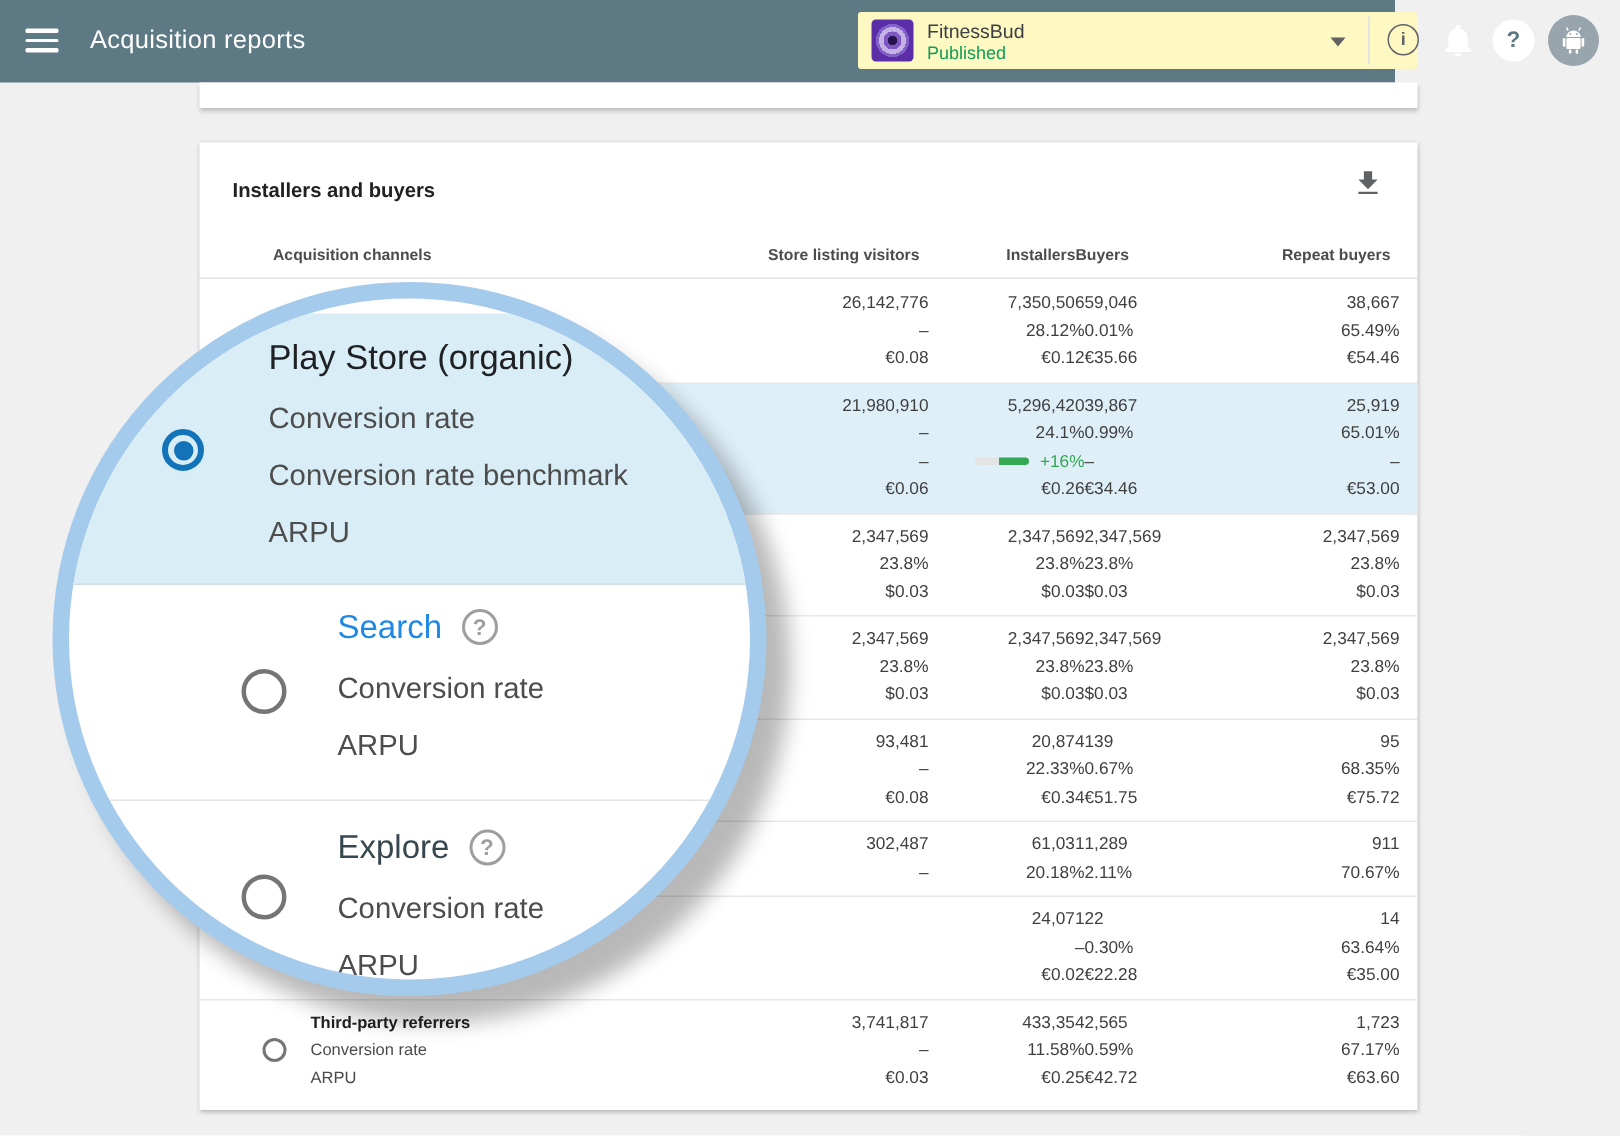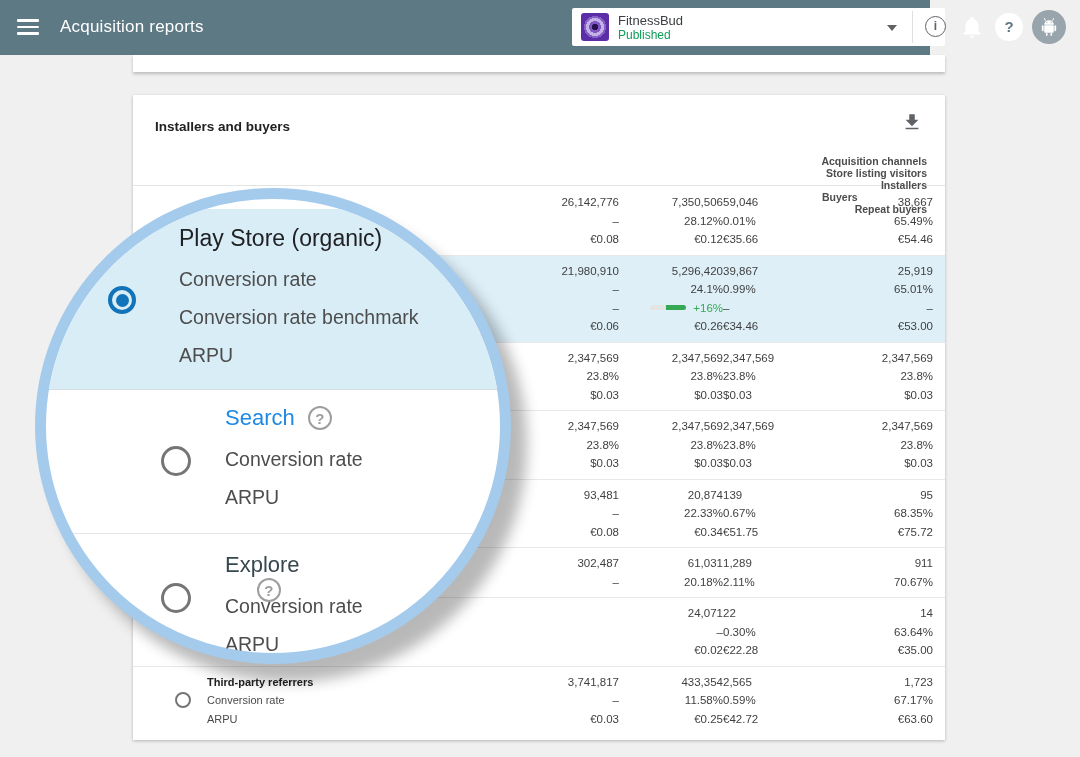--- a/index.html
+++ b/index.html
@@ -9,21 +9,21 @@
     background:#f0f0f0;
     font-family:"Liberation Sans", sans-serif;
   }
 
   
   .appbar { position:absolute; left:0; top:0; width:930px; height:55px; background:#5d7984; }
   .hamburger { position:absolute; left:17px; top:19px; width:22px; height:16px; cursor:pointer; }
   .hamburger span { display:block; height:2.6px; background:#fff; border-radius:1px; margin-bottom:4px; }
   .appbar-title { position:absolute; left:60px; top:17px; color:#fff; font-size:17px; letter-spacing:.2px; }
 
-  .app-selector { position:absolute; left:572px; top:8px; width:373px; height:38px; background:#ffffff; border-radius:2px; cursor:pointer; }
+  .app-selector { position:absolute; left:572px; top:8px; width:373px; height:38px; background:#fef9c3; border-radius:2px; cursor:pointer; }
   .app-icon { position:absolute; left:9px; top:5px; width:28px; height:28px; border-radius:3px;
     background:radial-gradient(circle at 50% 50%, #26124f 0 3px, #7e57c2 3px 6px, #c3b2e3 6px 9px, #8460c9 9px 11px, #5b2da6 11px); }
   .app-name { position:absolute; left:46px; top:5px; font-size:13px; color:#3c4043; }
   .app-status { position:absolute; left:46px; top:20px; font-size:12px; color:#0f9d58; }
   .caret { position:absolute; left:315px; top:17px; width:0; height:0; border-left:5px solid transparent; border-right:5px solid transparent; border-top:6px solid #616161; }
   .sel-divider { position:absolute; left:340px; top:3px; bottom:3px; width:1px; background:#e0e0e0; }
   .info-icon { position:absolute; left:353px; top:8px; width:21px; height:21px; border:1.5px solid #5f6368; border-radius:50%;
     color:#5f6368; font-size:12px; font-weight:bold; text-align:center; line-height:18px; }
 
   .bell-btn { position:absolute; left:959px; top:14px; width:26px; height:26px; cursor:pointer; }
@@ -33,21 +33,21 @@
     display:flex; align-items:center; justify-content:center; }
 
   
   .top-strip { position:absolute; left:133px; top:55px; width:812px; height:17px; background:#fff; box-shadow:0 2px 3px rgba(0,0,0,.22); }
   .card { position:absolute; left:133px; top:95px; width:812px; height:645px; background:#fff; box-shadow:0 1px 3px rgba(0,0,0,.25); }
   .card-title { position:absolute; left:22px; top:24px; font-size:13.5px; font-weight:bold; color:#212121; }
   .download-btn { position:absolute; right:20px; top:16px; width:24px; height:24px; cursor:pointer; }
 
   
   .thead { position:absolute; left:0; right:0; top:60px; height:31px; display:flex; align-items:flex-end;
-    padding:0 18px 9px 0; border-bottom:1px solid #e4e4e4;flex-direction:column; }
+    padding:0 18px 9px 0; border-bottom:1px solid #e4e4e4; }
   .thead .h-left { flex:1; }
   .thead .h-left span { margin-left:49px; }
   .thead div, .thead span { font-size:10.5px; font-weight:bold; color:#4c4c4c; white-space:nowrap; }
   .t-col0 { width:110px; text-align:right; }
   .t-col1 { width:104px; text-align:right; }
   .t-col2 { width:105px; text-align:left; }
   .t-col3 { width:105px; text-align:right; }
 
   .tbody { position:absolute; left:0; right:0; top:92px; }
   .t-row { display:flex; padding:6px 12px 6px 0; border-bottom:1px solid #e8e8e8; }
@@ -71,21 +71,21 @@
     border:11px solid #a5cbec; border-radius:50%; background:#fff; overflow:hidden;
     box-shadow:16px 18px 14px rgba(0,0,0,.28); }
   .mag-blue { position:absolute; left:0; right:0; top:10px; height:181px; background:#d9edf7; border-bottom:1px solid #d3dde3; }
   .mag-div2 { position:absolute; left:0; right:0; top:334px; height:1px; background:#e4e4e4; }
 
   .mag-title { position:absolute; left:133px; font-size:23px; color:#202124; white-space:nowrap; }
   .mag-item  { position:absolute; left:133px; font-size:19.5px; color:#4d4d4d; white-space:nowrap; }
   .mag-title2 { position:absolute; left:179px; font-size:22px; white-space:nowrap; display:flex; align-items:center; }
   .mag-item2  { position:absolute; left:179px; font-size:19.5px; color:#4d4d4d; white-space:nowrap; }
   .t-search { color:#1e88e5; }
-  .t-explore { color:#37474f;flex-direction:column; }
+  .t-explore { color:#37474f; }
 
   .help-q { display:inline-block; width:24px; height:24px; margin-left:13px; border:2px solid #9e9e9e; border-radius:50%;
     color:#9e9e9e; font-size:15px; font-weight:bold; text-align:center; line-height:22px; cursor:pointer; }
 
   .radio-sel { position:absolute; left:62px; top:87px; width:28px; height:28px; border:4px solid #1273b8; border-radius:50%; cursor:pointer; }
   .radio-sel::after { content:""; position:absolute; left:3.5px; top:3.5px; width:13px; height:13px; background:#1273b8; border-radius:50%; }
   .radio-un { position:absolute; width:30px; height:30px; border:3.5px solid #757575; border-radius:50%; cursor:pointer; }
   .radio-search { left:115px; top:247px; }
   .radio-explore { left:115px; top:384px; }
 </style>

